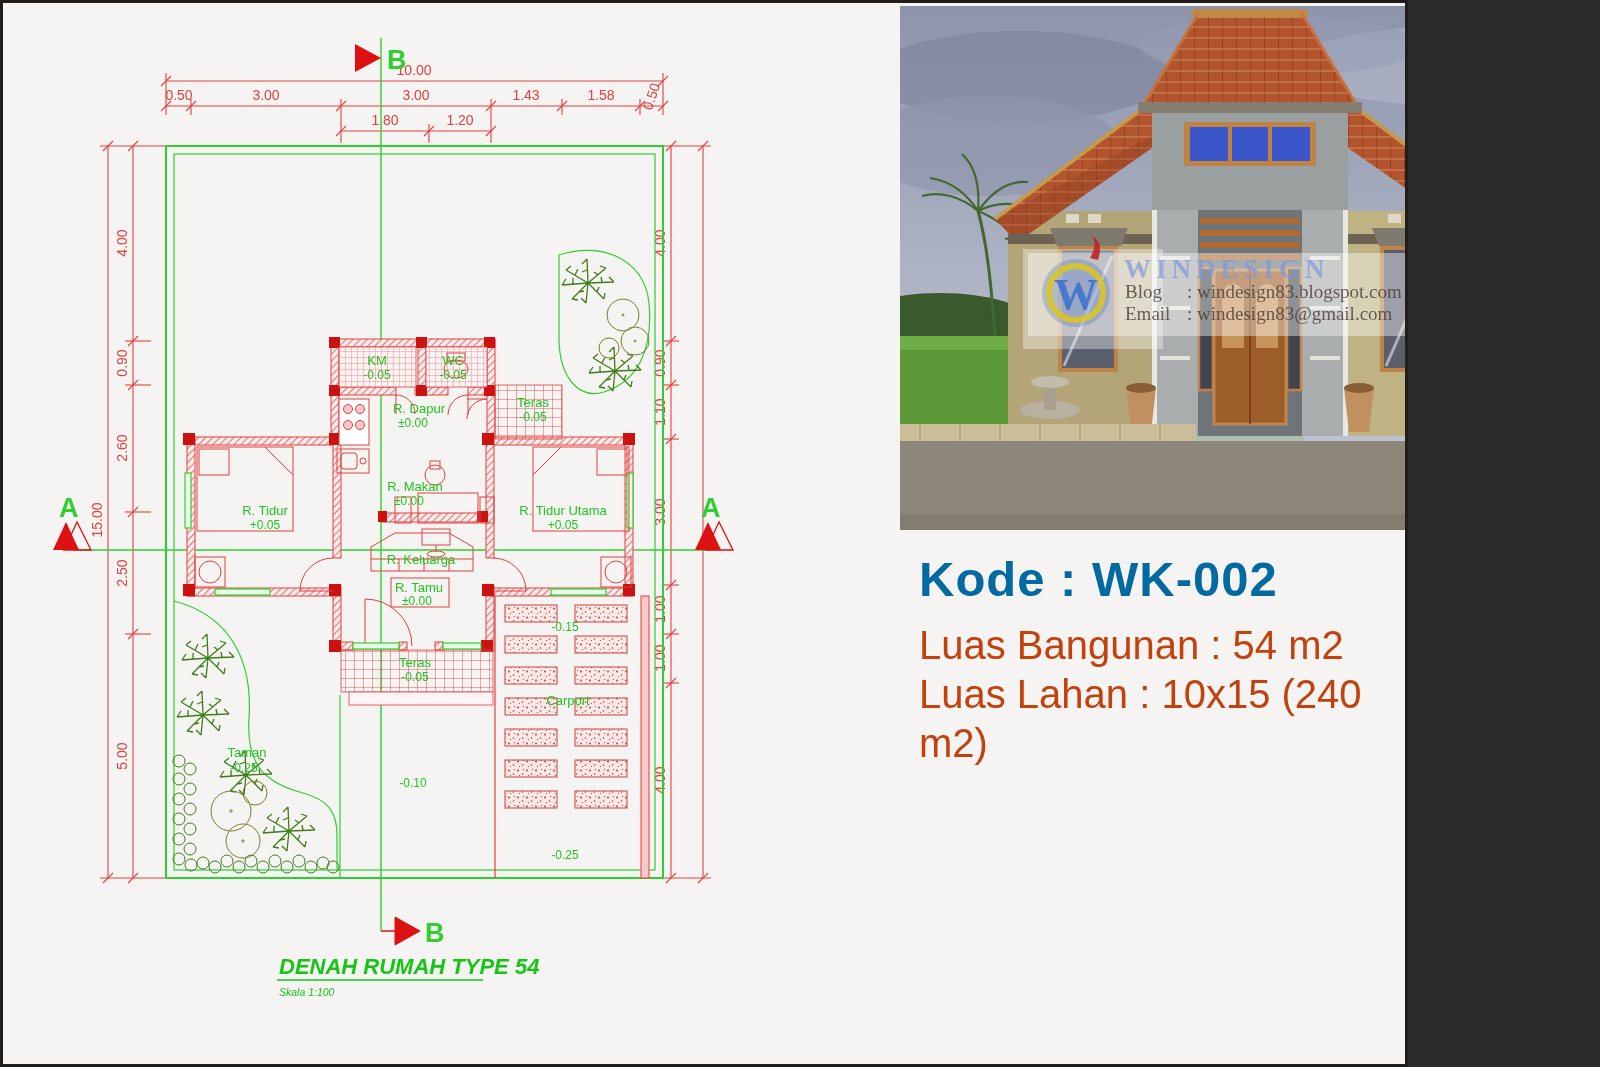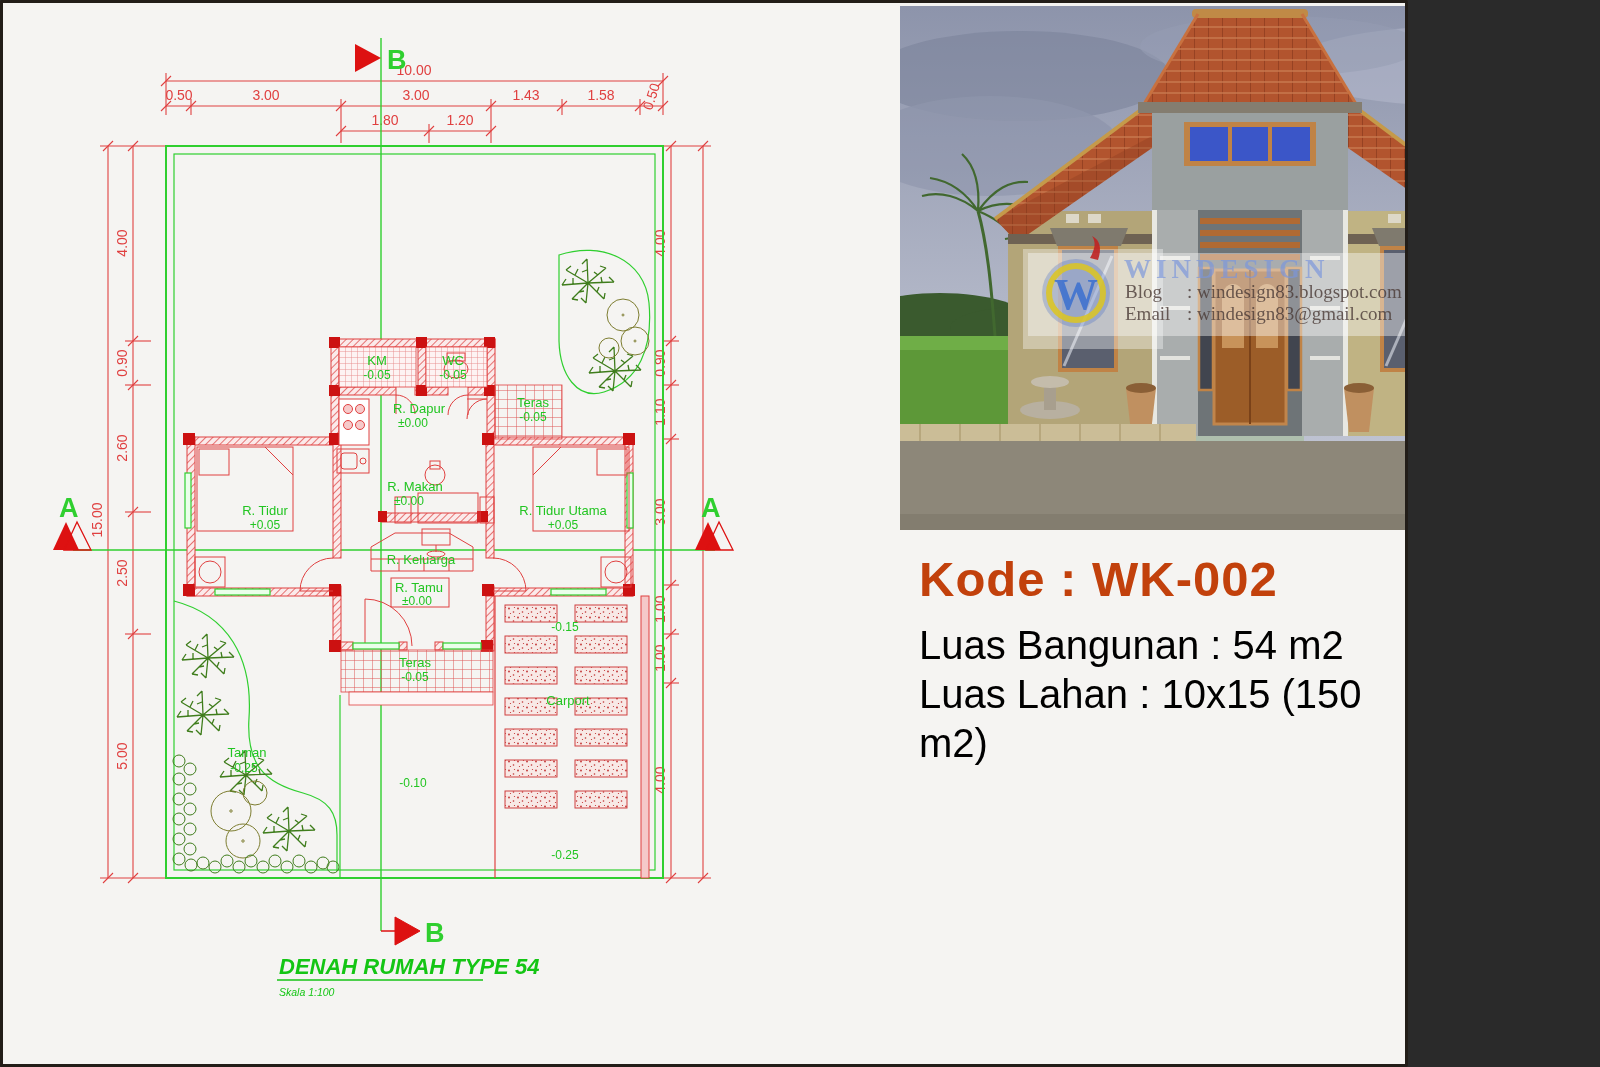--- a/index.html
+++ b/index.html
@@ -3,22 +3,22 @@
 <meta charset="utf-8">
 <style>
   html,body{margin:0;padding:0;background:#2a2a2a;}
   .canvas{position:relative;width:1408px;height:1067px;background:#f5f4f2;
           border:3px solid #221d18;border-radius:2px;box-sizing:border-box;overflow:hidden;
           font-family:"Liberation Sans",sans-serif;}
   svg text{font-family:"Liberation Sans",sans-serif;}
   .plan-svg{position:absolute;left:0;top:0;}
   .photo-svg{position:absolute;left:897px;top:3px;}
   .info-kode{position:absolute;left:916px;top:548px;font-size:49px;font-weight:bold;
-             letter-spacing:1px;color:#c2410c;}
-  .info-lines{position:absolute;left:916px;top:618px;font-size:40px;color:#000000;line-height:49px;}
+             letter-spacing:1px;color:#0369a1;}
+  .info-lines{position:absolute;left:916px;top:618px;font-size:40px;color:#c2410c;line-height:49px;}
   .dimtxt{fill:#e04040;font-size:14px;}
   .roomtxt{fill:#22c522;font-size:13px;}
   .lvltxt{fill:#22c522;font-size:12px;}
   .sectxt{fill:#2fcf2f;font-size:27px;font-weight:bold;}
   .wm-serif{font-family:"Liberation Serif",serif;}
 </style>
 </head>
 <body>
 
 <div class="canvas">
@@ -563,16 +563,16 @@
       <text x="225" y="292" class="wm-serif" font-size="19" fill="#4a3a36" opacity="0.8">Blog</text>
       <text x="287" y="292" class="wm-serif" font-size="19" fill="#4a3a36" opacity="0.8">: windesign83.blogspot.com</text>
       <text x="225" y="314" class="wm-serif" font-size="19" fill="#4a3a36" opacity="0.8">Email</text>
       <text x="287" y="314" class="wm-serif" font-size="19" fill="#4a3a36" opacity="0.8">: windesign83@gmail.com</text>
     </g>
   </svg>
 
   <div class="info-kode">Kode : WK-002</div>
   <div class="info-lines">
     <div>Luas Bangunan : 54 m2</div>
-    <div>Luas Lahan : 10x15 (150 m2)</div>
+    <div>Luas Lahan : 10x15 (240 m2)</div>
   </div>
 
 </div>
 
 </body></html>

